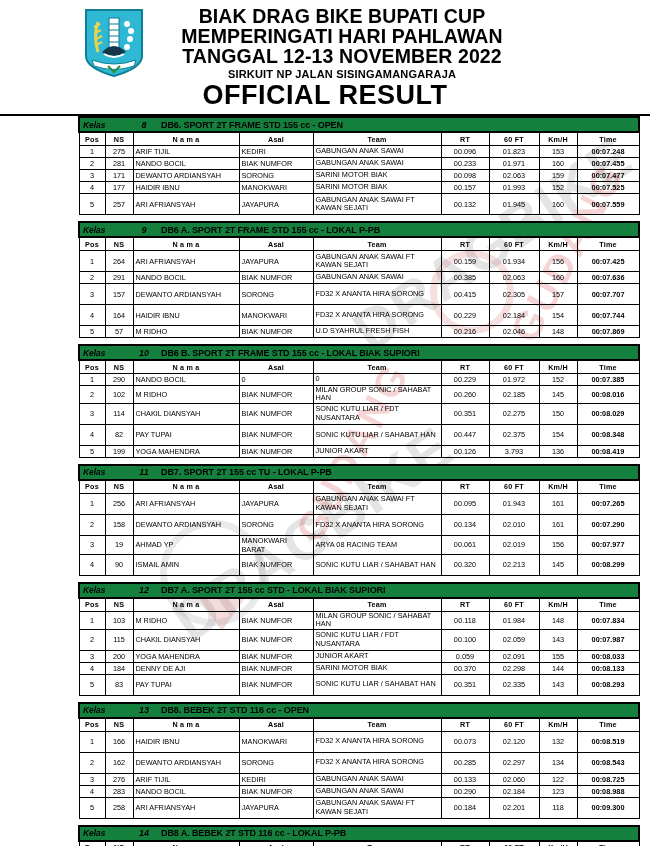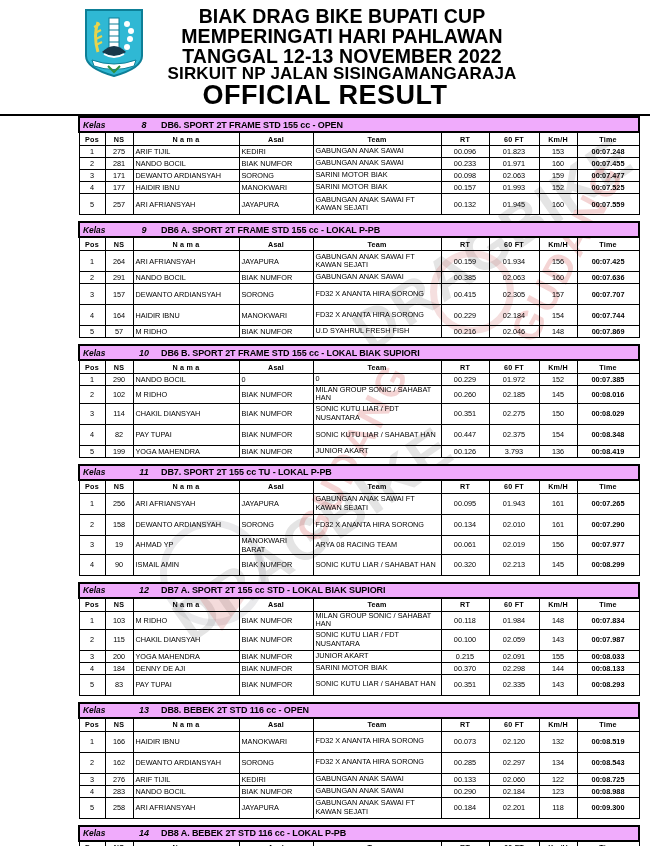--- a/index.html
+++ b/index.html
@@ -43,21 +43,21 @@
   .logo-left{position:absolute;left:78px;top:6px;width:72px;height:72px;}
   .logo-right{position:absolute;left:524px;top:2px;width:74px;height:76px;}
   .title-block{
     position:absolute;left:152px;top:6px;width:380px;
     text-align:center;
   }
   .t1,.t2,.t3{
     font-weight:bold;font-size:19.5px;line-height:20px;
     letter-spacing:.1px;
   }
-  .t4{font-weight:bold;font-size:17px;line-height:16px;letter-spacing:.2px;}
+  .t4{font-weight:bold;font-size:11px;line-height:16px;letter-spacing:.2px;}
 
   .official{
     position:relative;z-index:2;
     text-align:center;
     font-weight:bold;font-size:27px;
     letter-spacing:.5px;
     margin-top:2px;
   }
   .rule{
     position:relative;z-index:2;
@@ -80,21 +80,21 @@
     border:1px solid #000;
     font-size:7.3px;
     padding:0 2px;
     vertical-align:middle;
     background:transparent;
   }
 
   
   tr.klas-row td{
     border:2px solid #000;
-    background:#f0abfc;
+    background:#15803d;
     height:13px;
     padding:0;
     margin-left:44px;
   }
   .klas-inner{display:flex;align-items:center;height:13px;}
   .klas-label{
     font-style:italic;font-weight:bold;font-size:8.4px;
     width:44px;padding-left:3px;
   }
   .klas-num{
@@ -587,21 +587,21 @@
               <td class="c-ft">02.059</td>
               <td class="c-kmh">143</td>
               <td class="c-time">00:07.987</td>
             </tr>
             <tr class="data">
               <td class="c-pos">3</td>
               <td class="c-ns">200</td>
               <td class="c-nama">YOGA MAHENDRA</td>
               <td class="c-asal">BIAK NUMFOR</td>
               <td class="c-team">JUNIOR AKART</td>
-              <td class="c-rt">0.215</td>
+              <td class="c-rt">0.059</td>
               <td class="c-ft">02.091</td>
               <td class="c-kmh">155</td>
               <td class="c-time">00:08.033</td>
             </tr>
             <tr class="data">
               <td class="c-pos">4</td>
               <td class="c-ns">184</td>
               <td class="c-nama">DENNY DE AJI</td>
               <td class="c-asal">BIAK NUMFOR</td>
               <td class="c-team">SARINI MOTOR BIAK</td>

